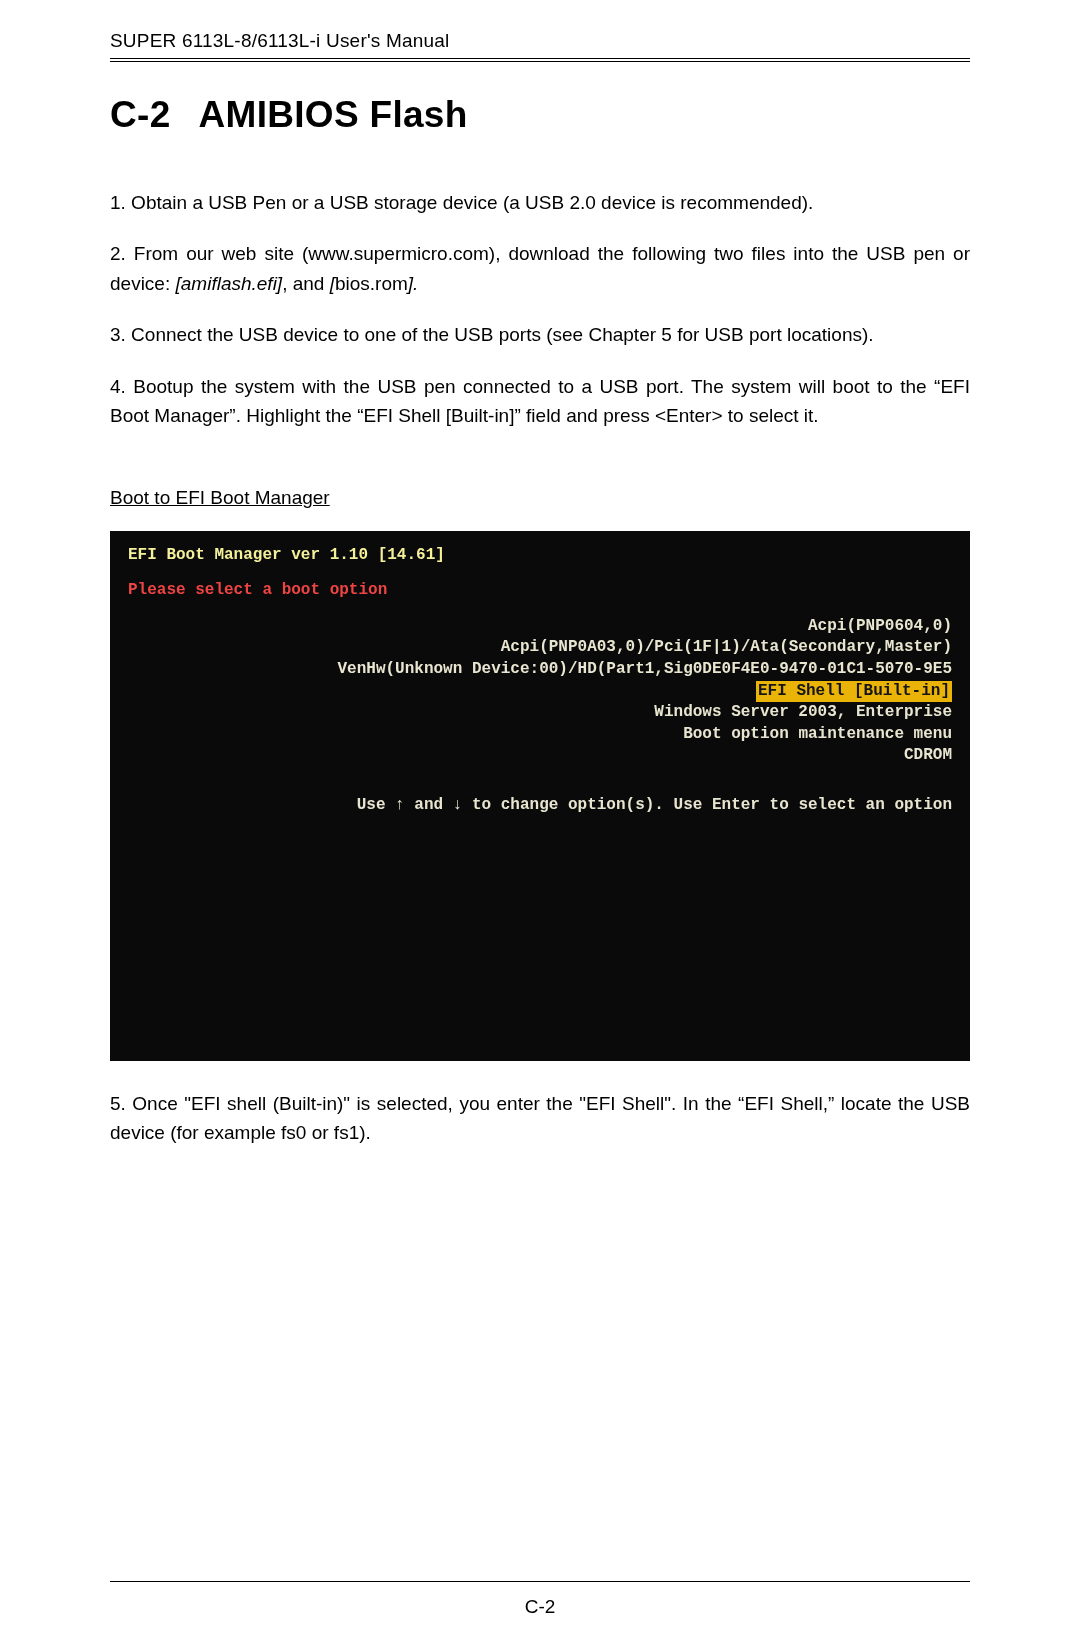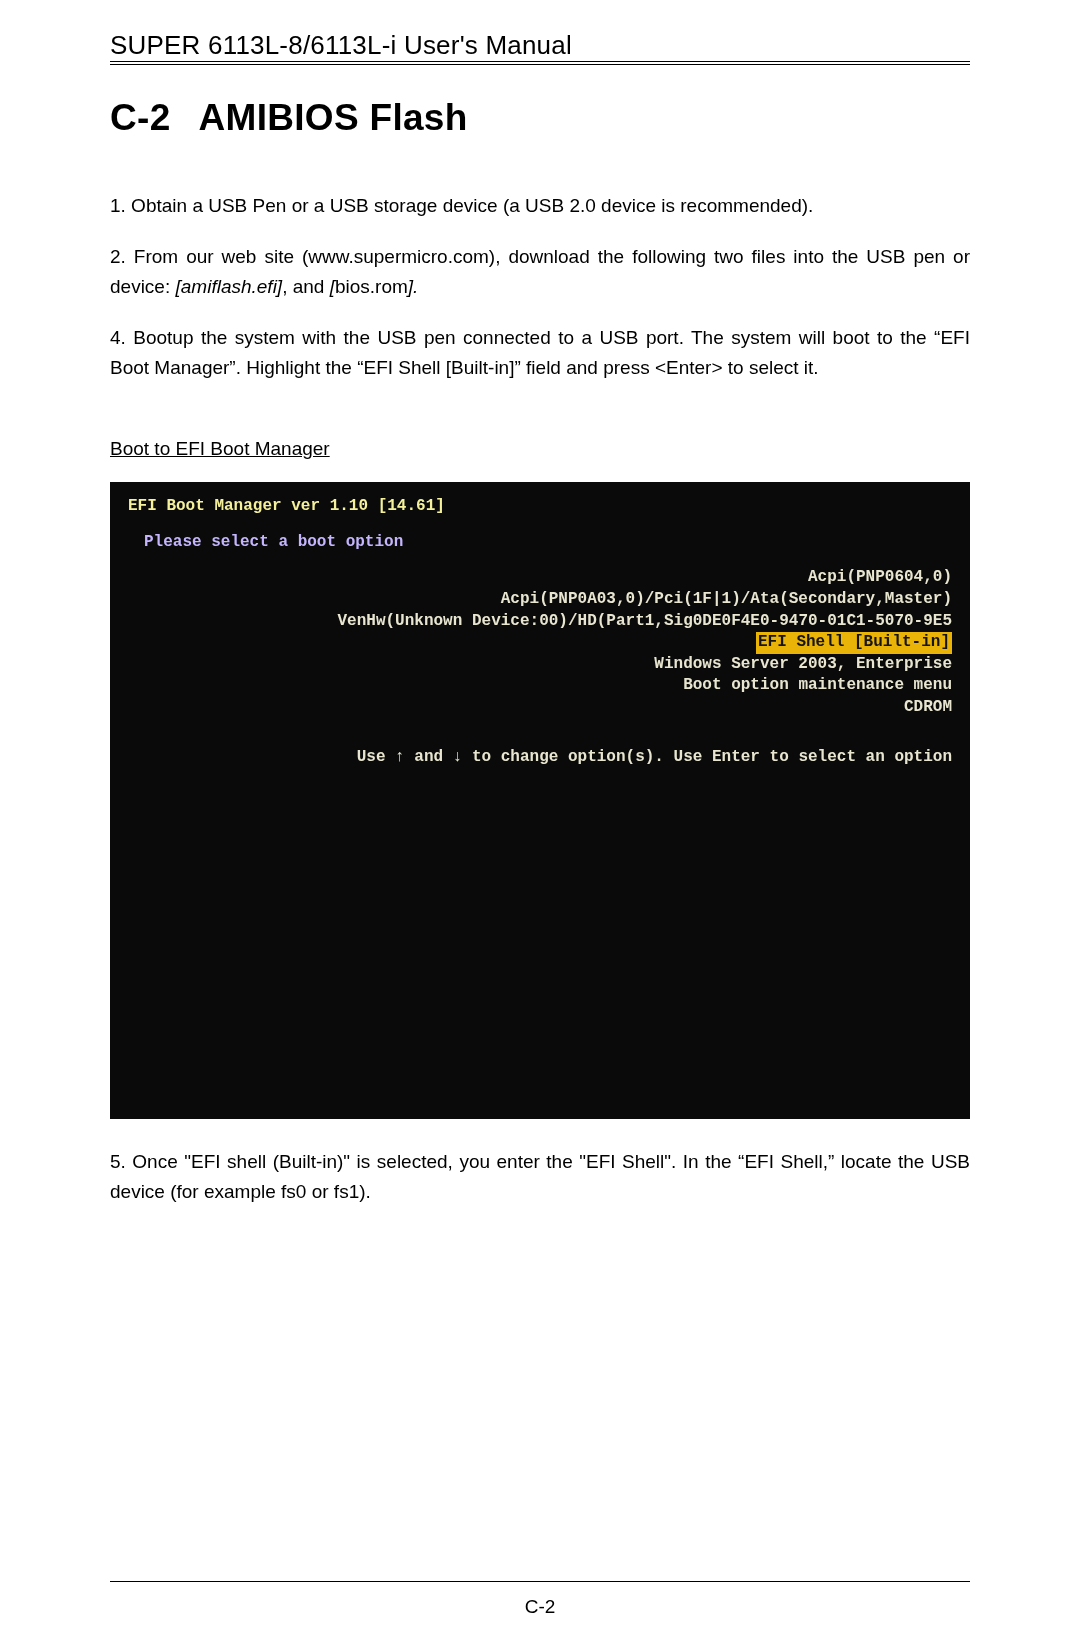--- a/index.html
+++ b/index.html
@@ -13,23 +13,23 @@
     box-sizing: border-box;
   }
   .page {
     padding: 30px 110px 30px 110px;
     box-sizing: border-box;
     height: 100%;
     display: flex;
     flex-direction: column;
   }
   .header-line {
-    font-size: 26px;
+    font-size: 19px;
     letter-spacing: 0.2px;
-    padding-bottom: 0;
+    padding-bottom: 6px;
     border-bottom: 4px double #000;
     margin-bottom: 32px;
   }
   .section-title {
     font-size: 37px;
     font-weight: bold;
     letter-spacing: 0.3px;
     margin-bottom: 52px;
   }
   .section-number {
@@ -52,26 +52,26 @@
     margin-bottom: 22px;
   }
   .terminal {
     background: #0a0a0a;
     color: #e8e6d0;
     font-family: "Courier New", monospace;
     font-size: 16px;
     font-weight: bold;
     line-height: 1.35;
     padding: 14px 18px 18px 18px;
-    height: 637px;
+    height: 530px;
     box-sizing: border-box;
     margin-bottom: 28px;
   }
   .t-title { color: #f5f19a; margin-bottom: 14px; }
-  .t-prompt { color: #c4b5fd; margin-bottom: 14px; margin-left: 16px; }
+  .t-prompt { color: #ef4444; margin-bottom: 14px; }
   .t-list { padding-left: 36px; text-align: right; }
   .t-item { white-space: nowrap; overflow: hidden; }
   .t-highlight {
     background: #eab308;
     color: #151515;
     display: inline-block;
     padding: 0 2px;
   }
   .t-instr {
     padding-left: 36px;
@@ -96,20 +96,21 @@
   <div class="section-title">
     <span class="section-number">C-2</span><span>AMIBIOS Flash</span>
   </div>
 
   <div class="para">1. Obtain a USB Pen or a USB storage device (a USB 2.0 device is recommended).</div>
 
   <div class="para">
     <span>2. From our web site (www.supermicro.com), download the following two files into the USB pen or device: </span><span class="italic">[amiflash.efi]</span><span>,   and </span><span class="italic">[</span><span>bios.rom</span><span class="italic">].</span>
   </div>
 
+  <div class="para">3. Connect the USB device to one of the USB ports (see Chapter 5 for USB port locations).</div>
 
   <div class="para step4">4. Bootup the system with the USB pen connected to a USB port. The system will boot to the “EFI Boot Manager”.  Highlight the “EFI Shell [Built-in]” field and press &lt;Enter&gt; to select it.</div>
 
   <div class="caption">Boot to EFI Boot Manager</div>
 
   <div class="terminal">
     <div class="t-title">EFI Boot Manager ver 1.10 [14.61]</div>
     <div class="t-prompt">Please select a boot option</div>
     <div class="t-list">
       <div class="t-item">Acpi(PNP0604,0)</div>

